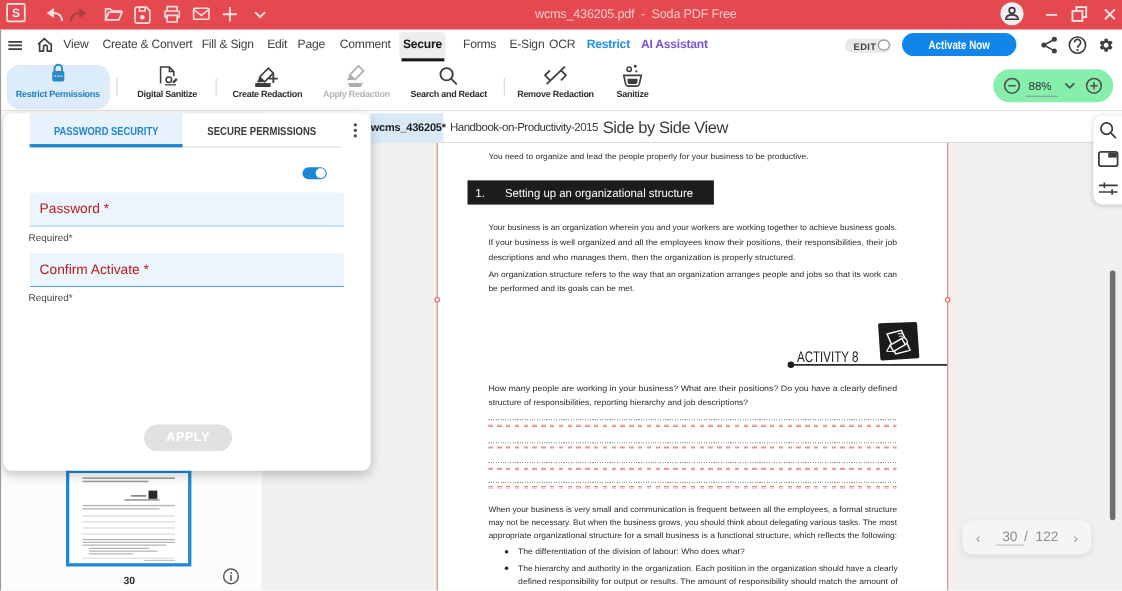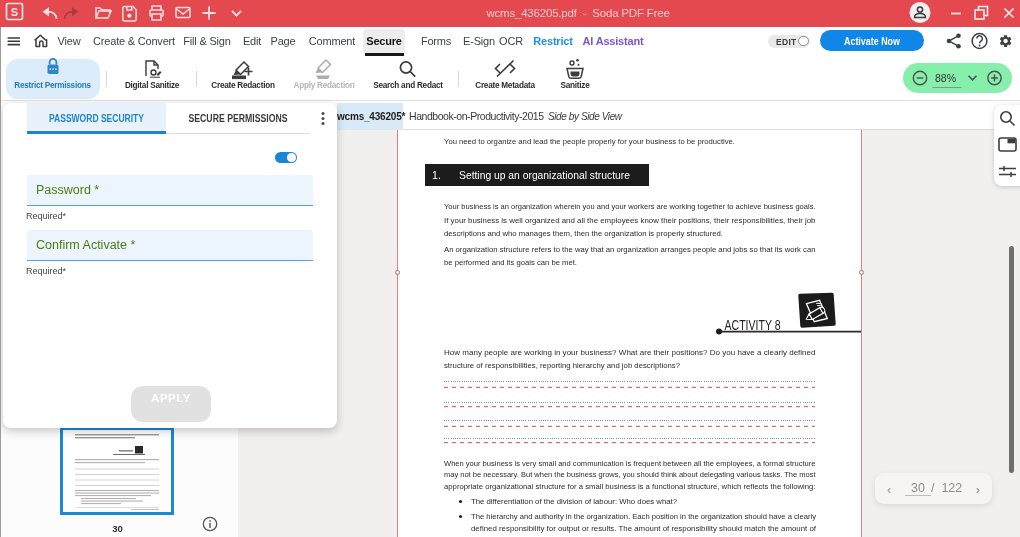--- a/index.html
+++ b/index.html
@@ -64,23 +64,23 @@
   .thumbno { position:absolute; left:95px; top:422px; width:45px; text-align:center; font-size:9.5px; font-weight:bold; color:#2d2d2d; }
 
   
   #panel { left:3px; top:103px; width:334px; height:325px; background:#fff; border-radius:8px; box-shadow:0 3px 10px rgba(0,0,0,0.22); }
   .ptab1 { position:absolute; left:24px; top:0; width:139px; height:31px; background:#e8f2fc; border-bottom:3px solid #1c85cc; }
   .ptab2 { position:absolute; left:163px; top:0; width:144px; height:31px; border-bottom:1px solid #dddddd; }
   .preq { position:absolute; left:23px; top:48px; font-size:11px; letter-spacing:-0.2px; color:#1f1f1f; }
   .toggle { position:absolute; left:272px; top:48.5px; width:22px; height:11.5px; background:#1b85d6; border-radius:6px; }
   .toggle i { position:absolute; right:1.5px; top:1.5px; width:8.5px; height:8.5px; background:#fff; border-radius:50%; }
   .pfield { position:absolute; left:24px; width:286px; height:31px; background:#ecf5fd; border-bottom:1.5px solid #5aa0d8; border-radius:3px 3px 0 0; }
-  .pfield span { position:absolute; left:9px; top:8px; font-size:12.5px; color:#4d7c0f; }
+  .pfield span { position:absolute; left:9px; top:8px; font-size:12.5px; color:#b91c1c; }
   .req { position:absolute; left:23px; font-size:9px; color:#454545; }
-  .applybtn { position:absolute; left:128px; top:283px; width:80px; height:36px; background:#e1e1e1; border-radius:12px; color:#fff; font-weight:bold; font-size:11.5px; text-align:center; line-height:24px; letter-spacing:.5px; }
+  .applybtn { position:absolute; left:128px; top:283px; width:80px; height:24px; background:#e1e1e1; border-radius:12px; color:#fff; font-weight:bold; font-size:11.5px; text-align:center; line-height:24px; letter-spacing:.5px; }
 </style>
 </head>
 <body>
 <div id="stage">
 
   <div class="abs" id="titlebar">
     <div class="ttl">wcms_436205.pdf&nbsp;&nbsp;-&nbsp;&nbsp;Soda PDF Free</div>
     <svg width="1020" height="27" style="left:0">
 
       <rect x="6.5" y="3.5" width="16" height="16" fill="none" stroke="#fbe9e9" stroke-width="1.6" rx="1.5"></rect>
@@ -237,21 +237,21 @@
         <circle cx="572" cy="7" r="2" stroke-width="1.4"></circle>
         <circle cx="577.5" cy="4.2" r="1.3" fill="#3c3c3c" stroke="none"></circle>
         <circle cx="578.5" cy="8.8" r="1" fill="#3c3c3c" stroke="none"></circle>
       </g>
     </svg>
     <div class="rlabel blue" style="left:52.5px">Restrict Permissions</div>
     <div class="rlabel" style="left:152px">Digital Sanitize</div>
     <div class="rlabel" style="left:243px">Create Redaction</div>
     <div class="rlabel gray" style="left:324px">Apply Redaction</div>
     <div class="rlabel" style="left:408px">Search and Redact</div>
-    <div class="rlabel" style="left:505px">Create Metadata</div>
+    <div class="rlabel" style="left:505px">Remove Redaction</div>
     <div class="rlabel" style="left:575px">Sanitize</div>
     <div class="rsep" style="left:106px"></div>
     <div class="rsep" style="left:196px"></div>
     <div class="rsep" style="left:458px"></div>
     <div class="zoompill">
       <svg width="109" height="30">
         <circle cx="17" cy="15" r="6.7" fill="none" stroke="#4f4f4f" stroke-width="1.4"></circle>
         <path d="M13.6 15 h6.8" stroke="#4f4f4f" stroke-width="1.4"></path>
         <text x="42.5" y="18.8" font-size="10.5" fill="#333" text-anchor="middle" font-family="Liberation Sans">88%</text>
         <path d="M29.5 24.5 h29" stroke="#8f8f8f" stroke-width="1"></path>
@@ -260,21 +260,21 @@
         <path d="M88.1 15 h6.8 M91.5 11.6 v6.8" stroke="#4f4f4f" stroke-width="1.4"></path>
       </svg>
     </div>
   </div>
 
   <div class="abs" id="content">
     <div class="abs" id="sidebar"></div>
     <div class="abs" id="tabstrip">
       <div class="doctab active" style="left:99px;width:66px;text-align:center;font-weight:bold;font-size:10px;">wcms_436205*</div>
       <div class="doctab" style="left:171px;letter-spacing:-0.45px;">Handbook-on-Productivity-2015</div>
-      <div class="doctab" style="left:310px;font-size:10px;letter-spacing:-0.4px;font-style:italic;">Side by Side View</div>
+      <div class="doctab" style="left:310px;font-size:15px;letter-spacing:-0.4px;">Side by Side View</div>
     </div>
 
     <div class="abs" id="page"></div>
     <div class="redline" style="left:397px"></div>
     <div class="redline" style="left:861px"></div>
 
     <svg width="463" height="407" style="position:absolute;left:398px;top:29px" font-family="Liberation Sans" font-size="7.2px" fill="#2b2b2b">
       <text x="46" y="14.2" textLength="291" lengthAdjust="spacingAndGlyphs">You need to organize and lead the people properly for your business to be productive.</text>
       <rect x="27" y="34" width="224" height="22" fill="#1c1c1c"></rect>
       <text x="34" y="48.9" font-size="10.6" fill="#ffffff">1.</text>

